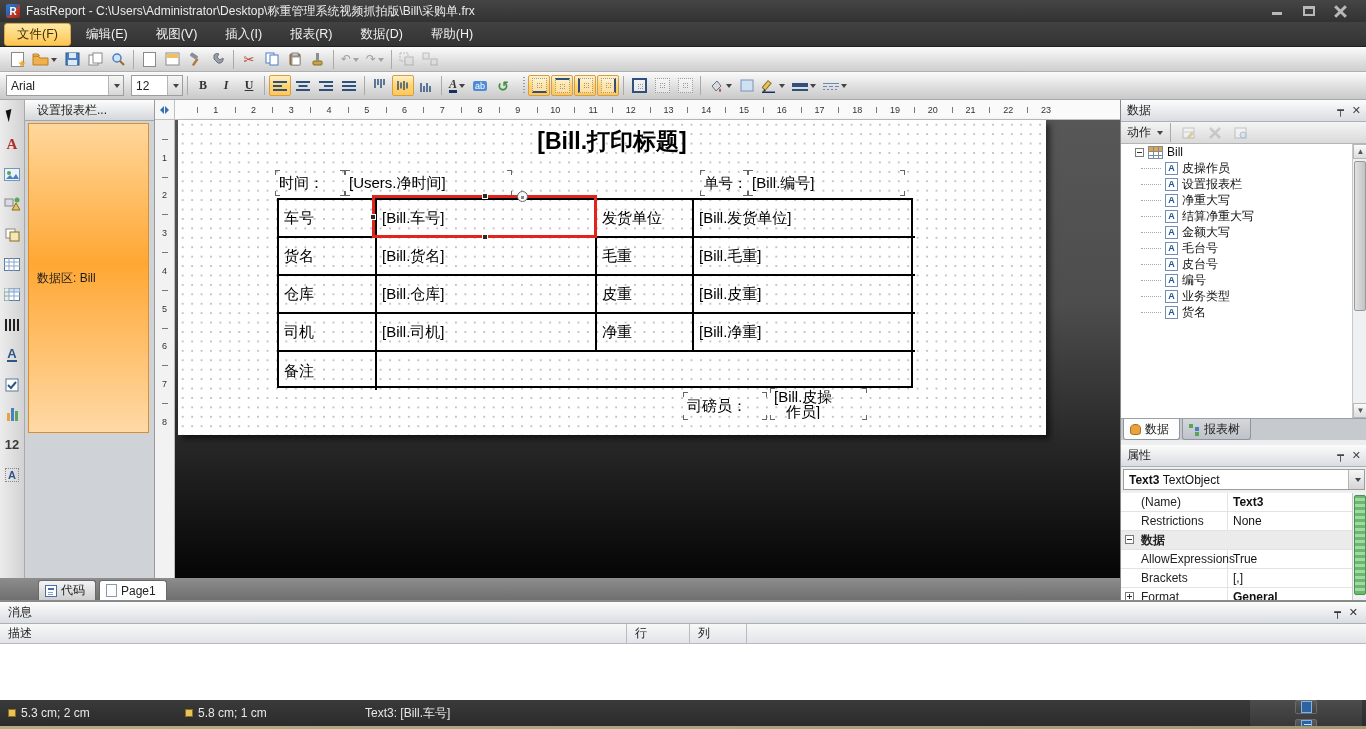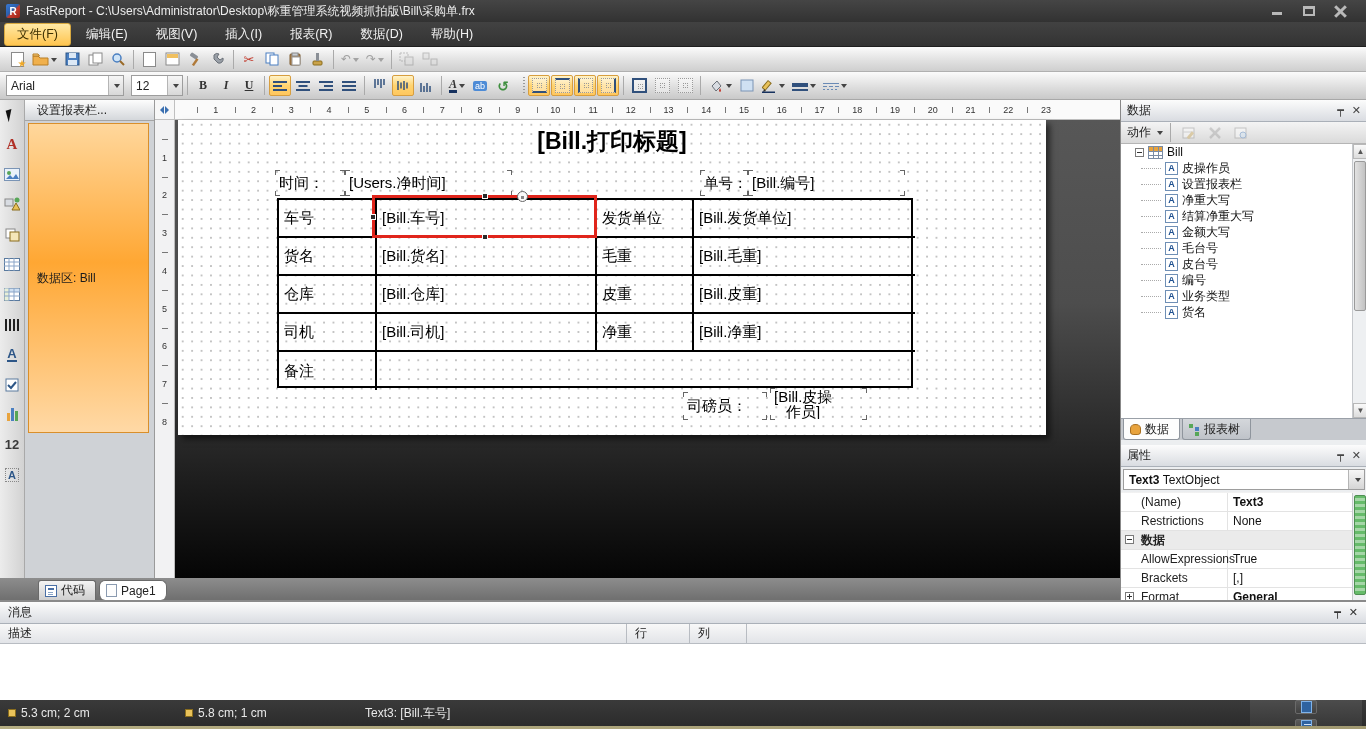--- a/index.html
+++ b/index.html
@@ -101,21 +101,21 @@
   .handle{position:absolute;width:6px;height:6px;background:#2b2b2b;border:1px solid #fff;}
   #smarttag{position:absolute;left:142px;top:-7px;width:11px;height:11px;border-radius:50%;background:#fafafa;border:1px solid #666;}
   #smarttag::before{content:"";position:absolute;left:3px;top:4px;width:3px;height:3px;background:#888;}
 
   #weigher-value{line-height:15px;display:block;padding-top:1px;overflow:hidden;}
 
   
   #tabstrip{position:absolute;left:0;top:478px;width:1120px;height:22px;background:linear-gradient(#8d8d8d,#6f6f6f);display:flex;align-items:flex-end;padding-left:38px;gap:3px;}
   .pagetab{height:20px;display:flex;align-items:center;gap:4px;padding:0 10px 0 6px;border:1px solid #6a6a6a;border-bottom:none;border-radius:3px 3px 0 0;font-size:12px;color:#222;}
   .pagetab.code{background:linear-gradient(#f4f4f4,#cfcfcf);}
-  .pagetab.page{background:#fff;border-radius:6px;}
+  .pagetab.page{background:#fff;}
   .codeic{width:12px;height:12px;border:1px solid #4a6fa5;background:#fff;position:relative;}
   .codeic::before{content:"";position:absolute;left:2px;top:2px;right:2px;height:2px;background:#4a6fa5;}
   .codeic::after{content:"";position:absolute;left:2px;top:6px;width:5px;height:1px;background:#8aa5c8;box-shadow:0 2px 0 #8aa5c8;}
   .pageic{width:11px;height:13px;border:1px solid #8a9ab0;background:#fdfdfd;}
 
   
   #rightpanel{position:absolute;left:1120px;top:0;width:246px;height:500px;background:#eceef0;border-left:1px solid #888;}
   .panelheader{height:22px;background:linear-gradient(#fcfcfc,#d9dce1);border-bottom:1px solid #aab0b8;display:flex;align-items:center;padding:0 6px;color:#1e1e1e;}
   .ph-btns{margin-left:auto;display:flex;gap:8px;align-items:center;color:#444;}
   .pinic{font-size:11px;transform:rotate(0deg);}

